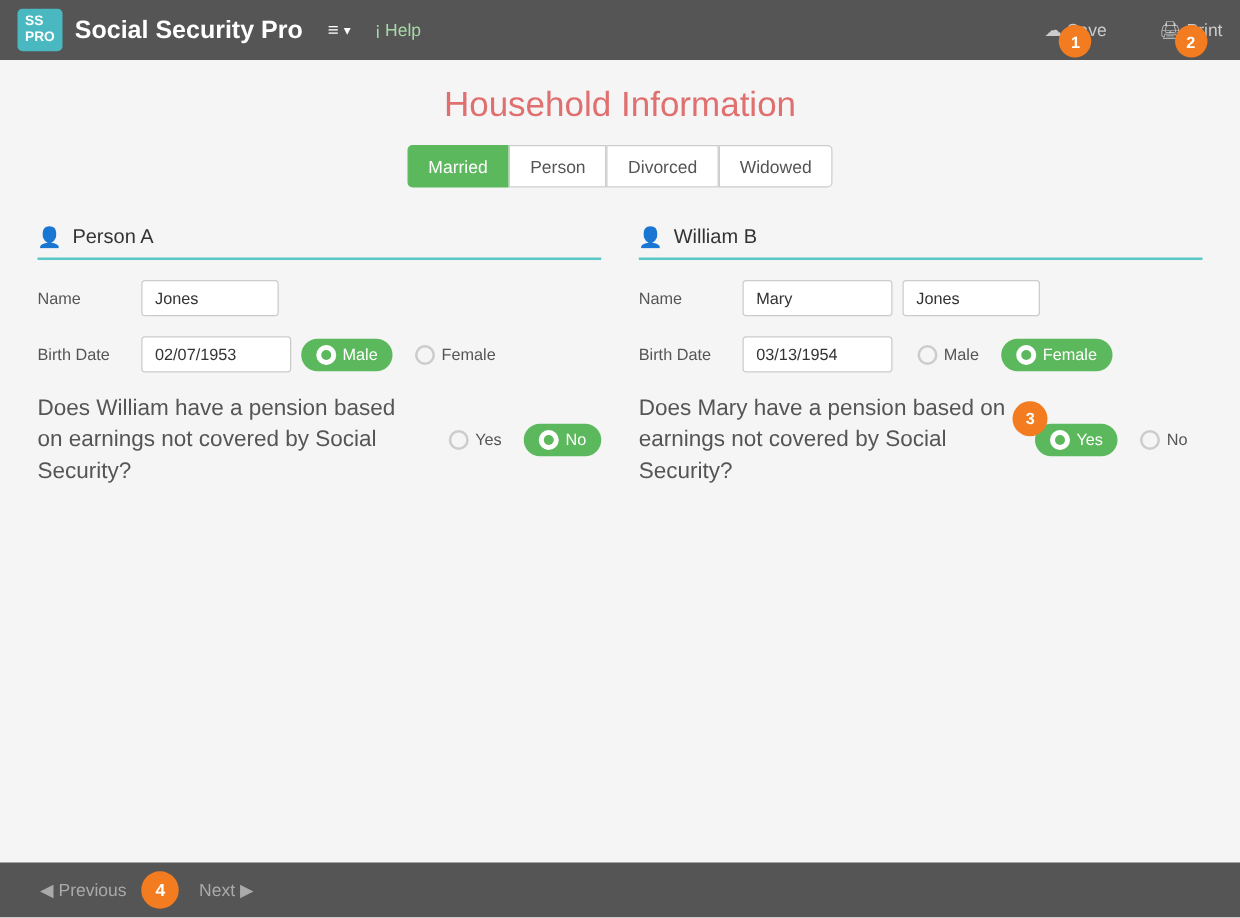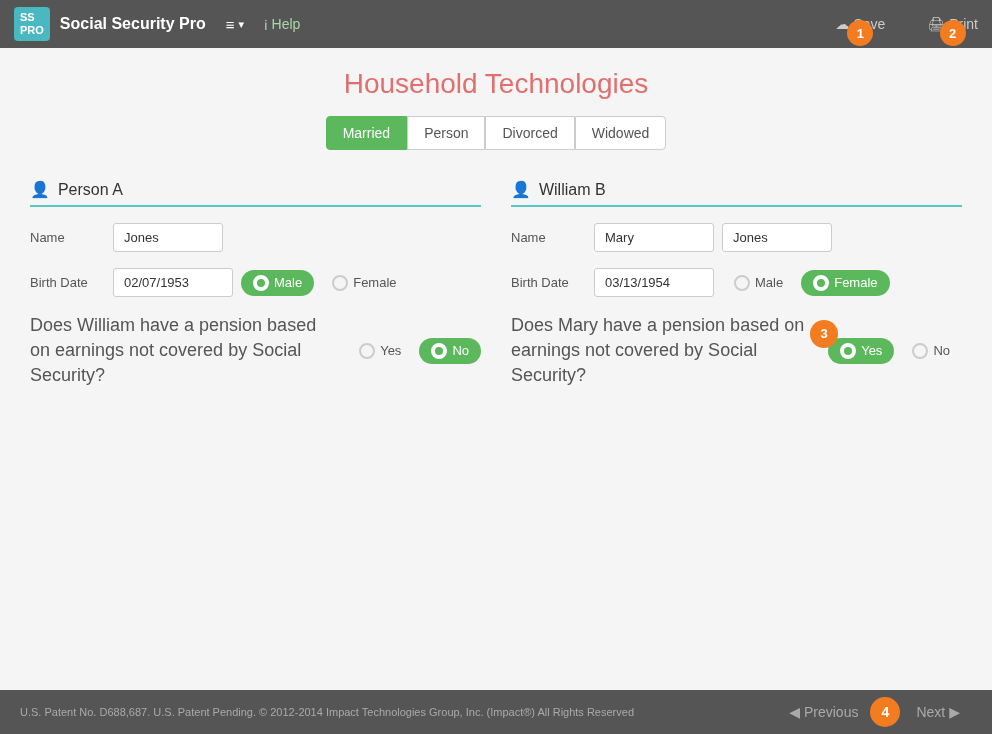--- a/index.html
+++ b/index.html
@@ -29,21 +29,21 @@
       color: white;
       font-size: 11px;
       font-weight: bold;
       padding: 4px 6px;
       border-radius: 4px;
       margin-right: 10px;
       line-height: 1.2;
     }
     .app-title {
       color: white;
-      font-size: 16px;
+      font-size: 20px;
       font-weight: bold;
       margin-right: 20px;
     }
     .nav-menu {
       display: flex;
       align-items: center;
       color: white;
       cursor: pointer;
       margin-right: 20px;
       font-size: 15px;
@@ -332,21 +332,21 @@
       <button class="header-btn">
         <span class="btn-icon">🖨</span>
         <span>Print</span>
       </button>
       <div class="badge-circle">2</div>
     </div>
   </div>
 </header>
 
 <div class="main">
-  <h1 class="page-title">Household Technologies</h1>
+  <h1 class="page-title">Household Information</h1>
 
   <div class="status-tabs">
     <button class="status-tab active">Married</button>
     <button class="status-tab">Person</button>
     <button class="status-tab">Divorced</button>
     <button class="status-tab">Widowed</button>
   </div>
 
   <div class="persons-grid">
 
@@ -431,21 +431,20 @@
             <span>No</span>
           </label>
         </div>
       </div>
     </div>
 
   </div>
 </div>
 
 <footer class="footer">
-  <span class="footer-copyright">U.S. Patent No. D688,687. U.S. Patent Pending. © 2012-2014 Impact Technologies Group, Inc. (Impact®) All Rights Reserved</span>
   <div class="footer-nav">
     <button class="footer-nav-btn">
       <span>◀</span>
       <span>Previous</span>
     </button>
     <div class="footer-nav-badge">
       <div class="footer-badge-circle">4</div>
       <button class="footer-nav-btn next-btn">
         <span>Next</span>
         <span>▶</span>

